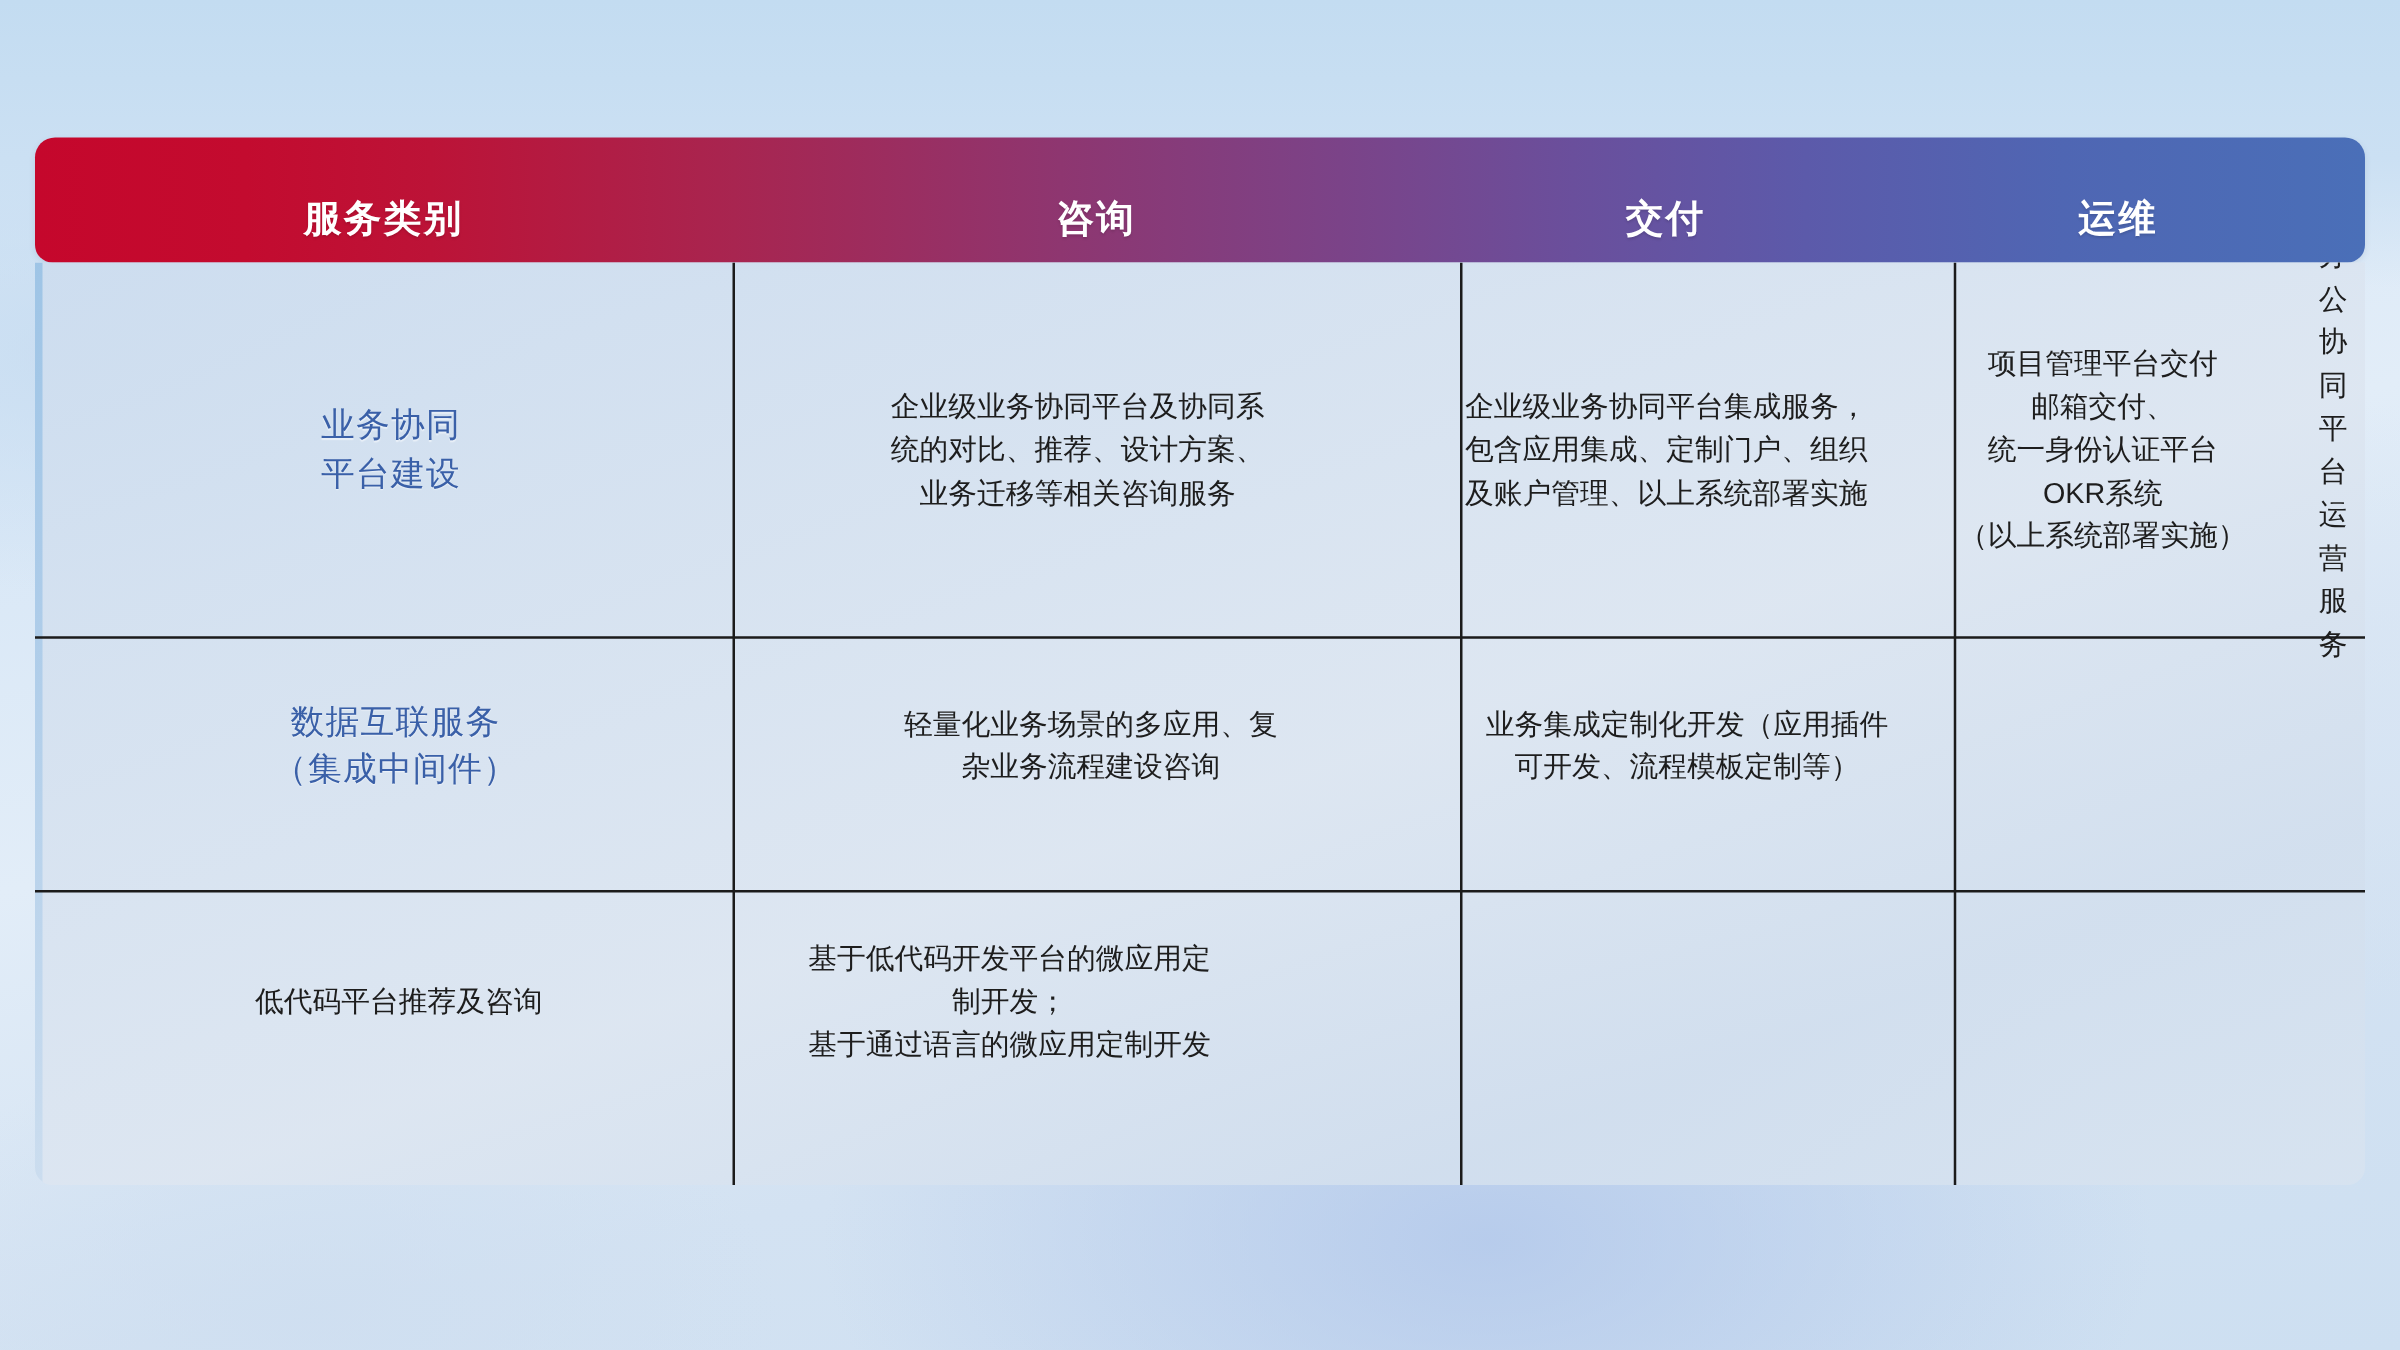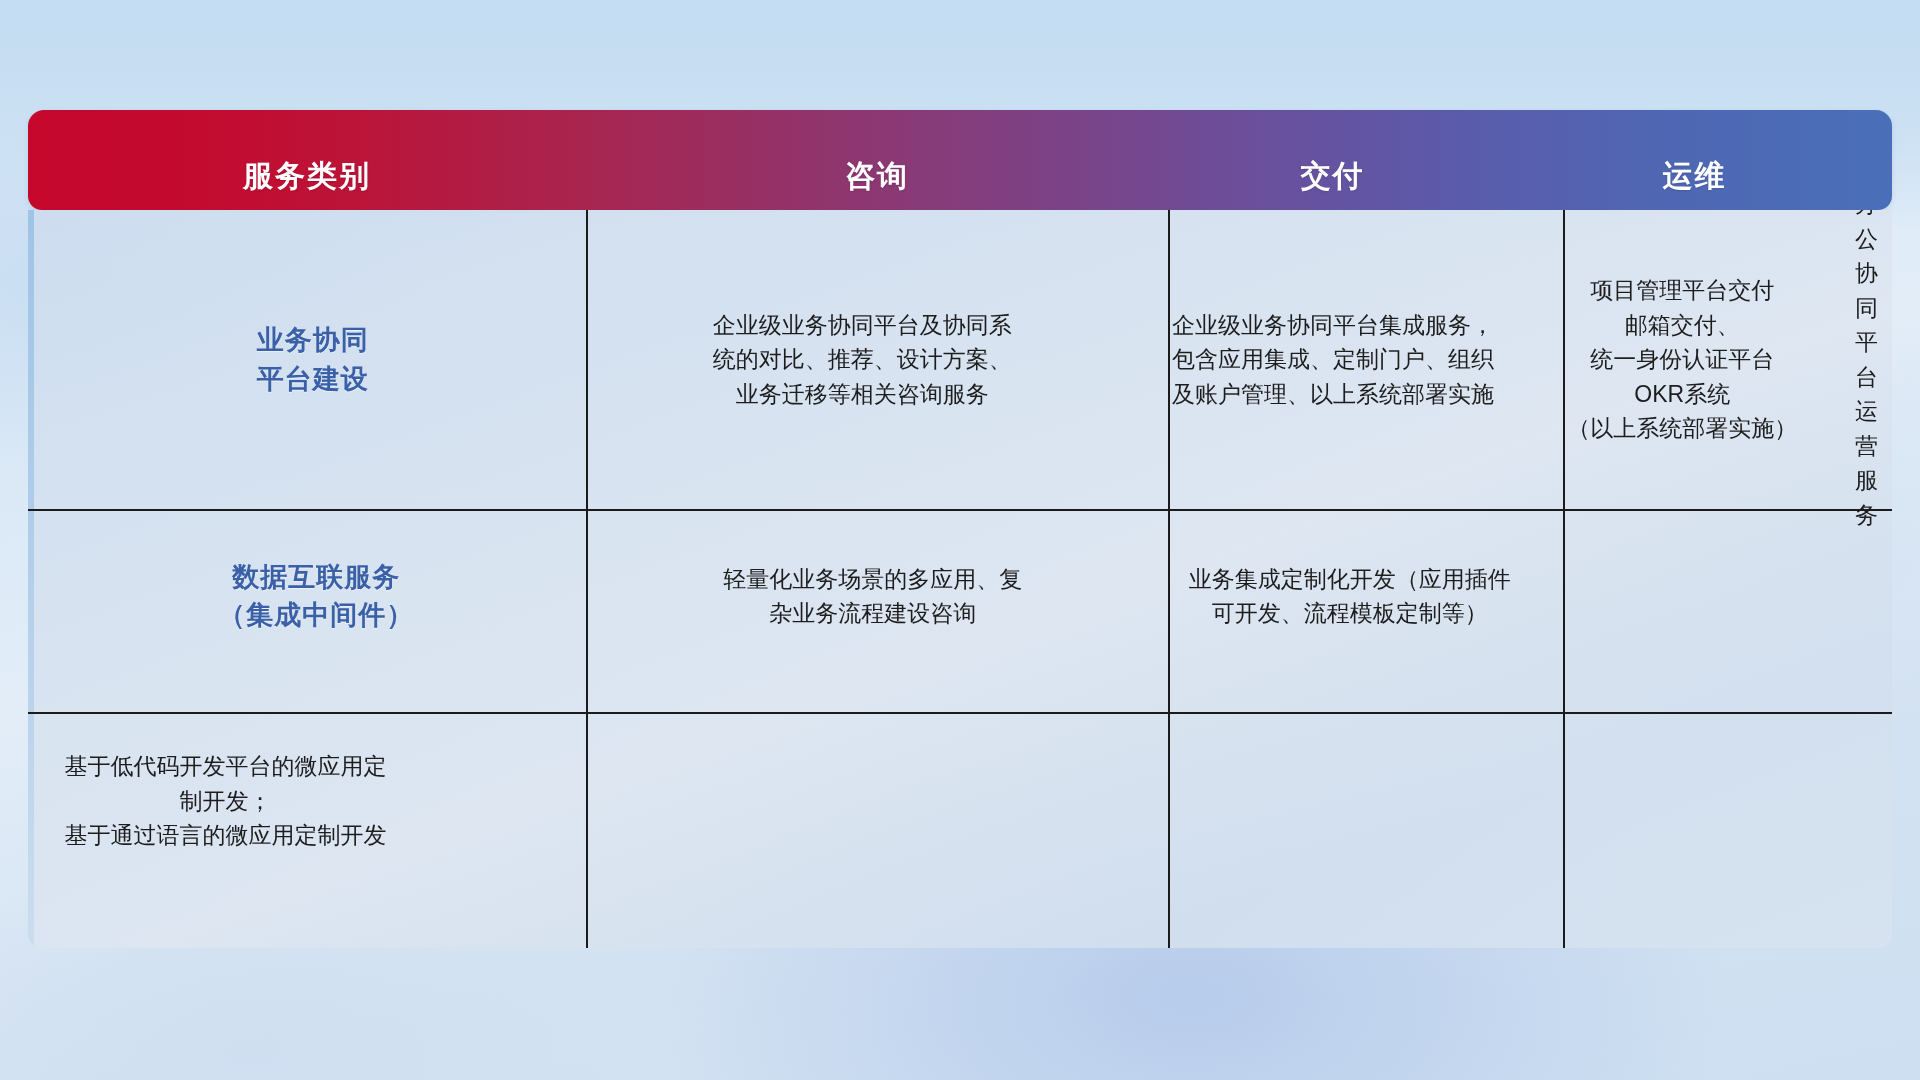--- a/index.html
+++ b/index.html
@@ -124,21 +124,21 @@
     position: relative;
     display: flex;
     align-items: center;
     justify-content: center;
     text-align: center;
     padding: 6px 14px;
   }
   .tcell.cat {
     color: #3a60a8;
     font-size: 27px;
-    font-weight: bold;
+    font-weight: normal;
     line-height: 1.42;
     letter-spacing: 1px;
     text-shadow: 0 1px 1px rgba(255,255,255,0.55);
     margin-left: 16px;
   }
   .tcell.body-text {
     color: #1d1d1d;
     font-size: 23px;
     line-height: 1.5;
     font-weight: normal;
@@ -221,20 +221,23 @@
       <div class="tcell body-text" style="width:329px">
           <span class="cell-text"></span>
         </div>
       <div class="tcell body-text" style="flex:1">
           <span class="cell-text"></span>
         </div>
     </div>
     <div class="rowdiv" id="rowdiv-1"></div>
 
     <div class="trow" id="row-2">
+      <div class="tcell body-text" style="width:582px">
+          <span class="cell-text">低代码平台推荐及咨询</span>
+        </div>
       <div class="tcell body-text" style="width:395px">
           <span class="cell-text">基于低代码开发平台的微应用定
 制开发；
 基于通过语言的微应用定制开发</span>
         </div>
       <div class="tcell body-text" style="flex:1">
           <span class="cell-text"></span>
         </div>
     </div>
 

